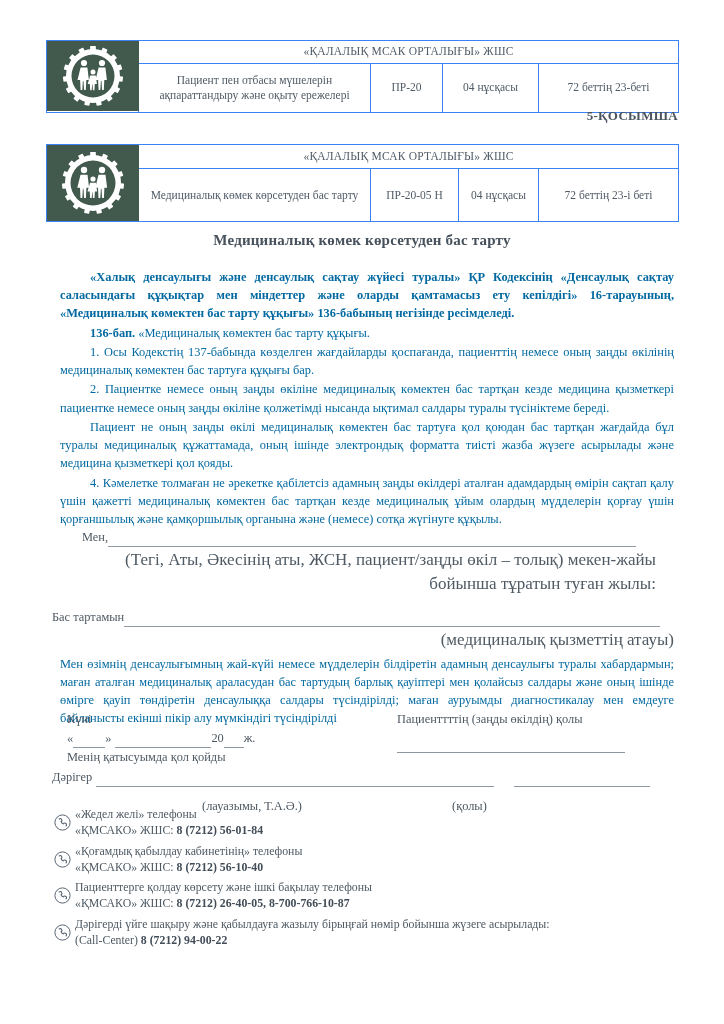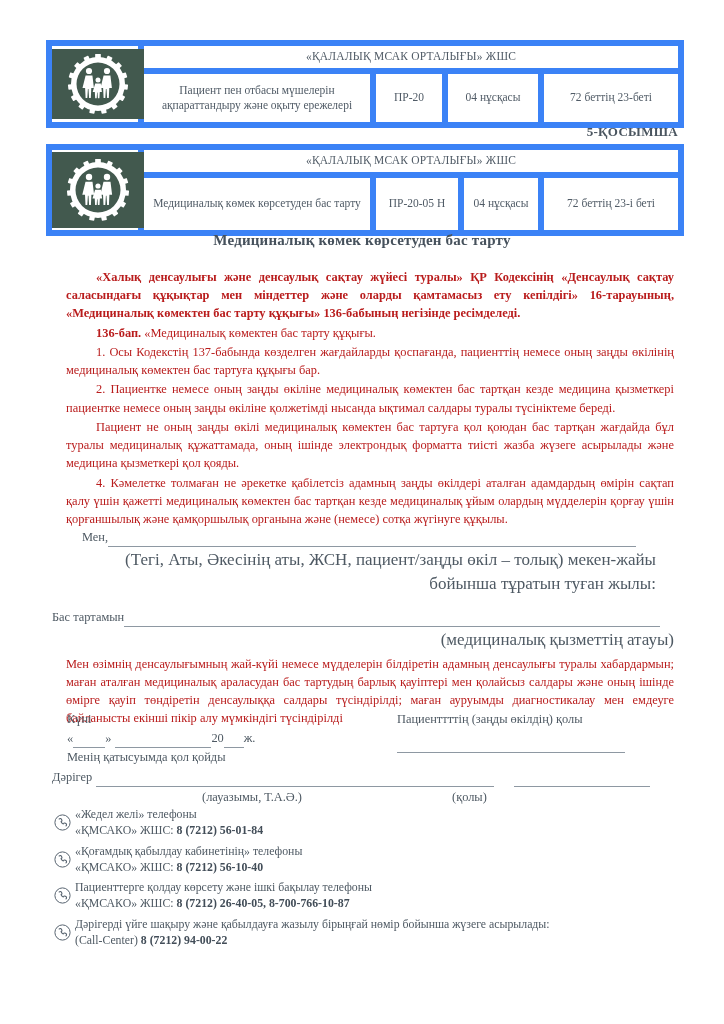--- a/index.html
+++ b/index.html
@@ -18,21 +18,21 @@
     box-sizing:border-box;
   }
 
   
   .hdr-table{
     position:absolute;
     border-collapse:collapse;
     table-layout:fixed;
   }
   .hdr-table td{
-    border:6px solid #3b82f6;
+    border:1px solid #3b82f6;
     padding:2px 4px;
     vertical-align:middle;
     font-size:11.5px;
     line-height:1.28;
     color:#505b66;
   }
   .logo-cell{
     padding:0 !important;
     width:92px;
     background:#ffffff;
@@ -55,21 +55,21 @@
     background:#42594e;
     display:block;
     position:relative;
   }
   .logo svg{display:block;width:100%;height:100%;}
 
   
   .annex{
     position:absolute;
     right:46px;
-    top:124px;
+    top:108px;
     font-size:13px;
     font-weight:bold;
     letter-spacing:.3px;
     color:#4a555f;
   }
 
   
   .doc-heading{
     position:absolute;
     left:46px;right:46px;
@@ -82,26 +82,26 @@
   }
 
   
   .body-wrap{
     position:absolute;
     left:52px;
     top:268px;
     width:622px;
   }
   p.para{
-    margin:0 0 1px 14px;
+    margin:0 0 1px 8px;
     font-size:12.4px;
     line-height:1.47;
     text-align:justify;
     text-indent:30px;
-    color:#b91c1c;
+    color:#0369a1;
   }
   p.para.b{font-weight:bold;}
   p.para .bold{font-weight:bold;}
   p.para.noind{text-indent:0;}
 
   
   .fillrow{
     font-size:12.4px;
     line-height:1.45;
     color:#4e5963;
@@ -325,21 +325,21 @@
       </div>
       <div class="sig-right">
         <div>Пациенттттің (заңды өкілдің) қолы</div>
         <div class="sig-line" style="width:228px;margin-top:12px;"></div>
       </div>
     </div>
 
     <div class="fillrow" style="margin-top:4px;">
       <span>Дәрігер</span><span class="ln" style="width:398px;margin-left:4px;"></span><span class="ln" style="width:136px;margin-left:20px;"></span>
     </div>
-    <div style="display:flex;margin-top:3px;">
+    <div style="display:flex;margin-top:12px;">
       <div style="width:400px;text-align:center;">(лауазымы, Т.А.Ә.)</div>
       <div style="width:222px;text-align:left;">(қолы)</div>
     </div>
   </div>
 
   <div class="contacts">
 
     <div class="contact">
       <span class="phone-icon">
         <svg viewBox="0 0 17 17" xmlns="http://www.w3.org/2000/svg" aria-hidden="true">

